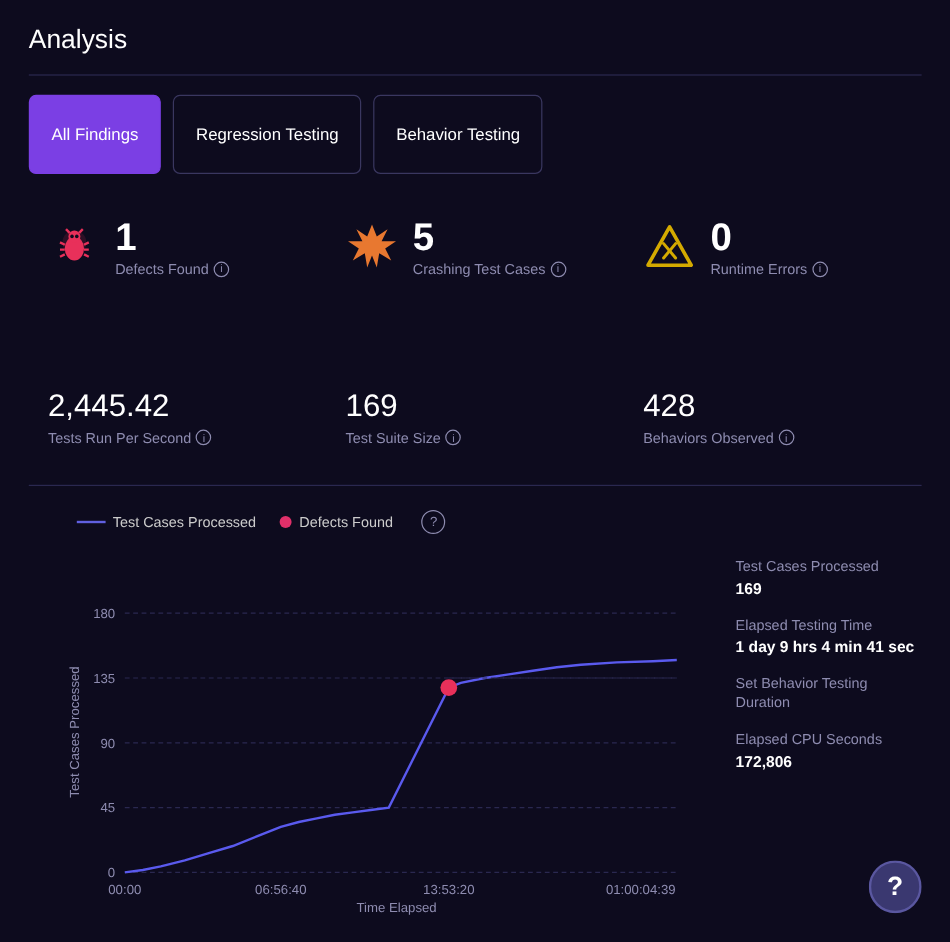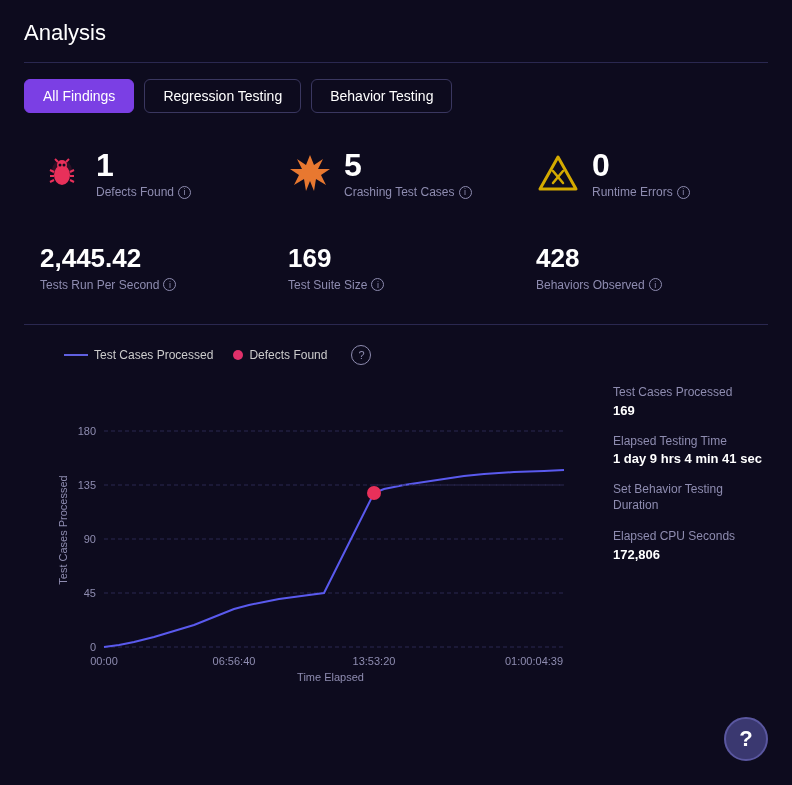--- a/index.html
+++ b/index.html
@@ -23,21 +23,21 @@
       border: none;
       border-top: 1px solid #2a2850;
       margin-bottom: 16px;
     }
     .tab-bar {
       display: flex;
       gap: 10px;
       margin-bottom: 24px;
     }
     .tab-btn {
-      padding: 8px 18px;
+      padding: 24px 18px;
       border-radius: 6px;
       border: 1px solid #3a3760;
       background: transparent;
       color: #ffffff;
       font-size: 14px;
       cursor: pointer;
     }
     .tab-btn.active {
       background: #7b3fe4;
       border-color: #7b3fe4;
@@ -91,22 +91,23 @@
       font-size: 9px;
       color: #8e8cb0;
       cursor: pointer;
       flex-shrink: 0;
     }
     .stat-secondary {
       padding: 16px 16px 16px 16px;
     }
     .stat-secondary-number {
       font-size: 26px;
-      font-weight: 700;
-      color: #ffffff;
+      font-weight: 400;
+      color: #ffffff;
+      margin-top: 48px;
     }
     .stat-secondary-label {
       font-size: 12px;
       color: #8e8cb0;
       margin-top: 4px;
       display: flex;
       align-items: flex-start;
       gap: 4px;
     }
     .stats-row2 {

